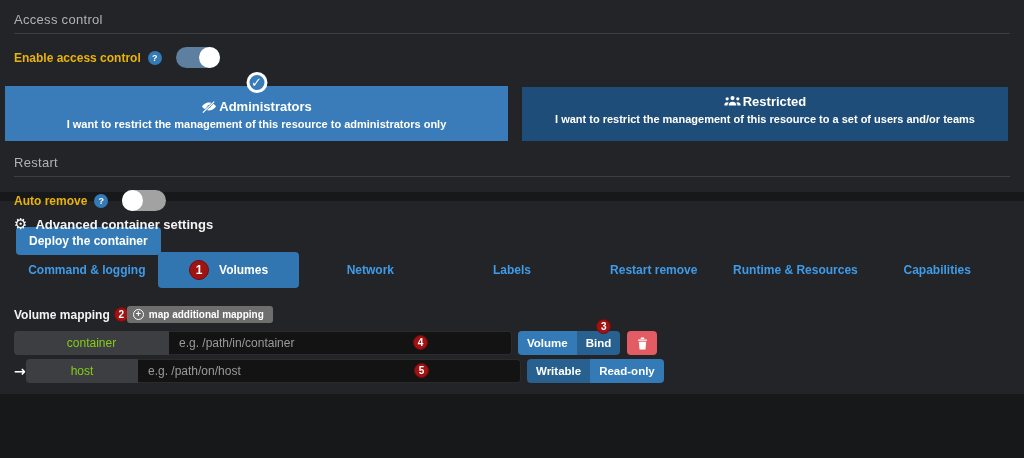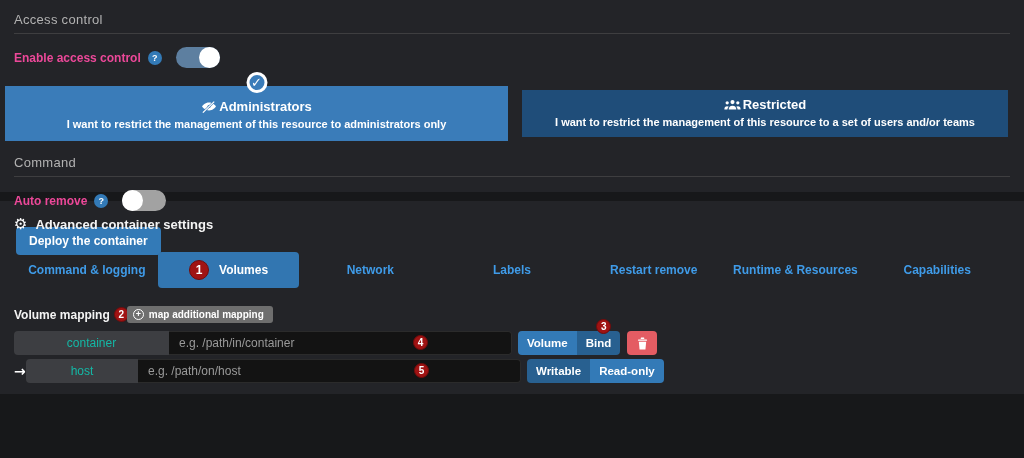--- a/index.html
+++ b/index.html
@@ -9,35 +9,35 @@
     font-family:"Liberation Sans", sans-serif;
     overflow:hidden;
     -webkit-font-smoothing:antialiased;
   }
   .card { background:#232428; }
   .card1 { height:192px; padding:10px 14px 0; }
   .card2 { height:193px; margin-top:9px; padding:0 14px 0; }
 
   .section-title { color:#b2b2b2; font-size:13px; letter-spacing:.3px; padding:2px 0 6px; border-bottom:1px solid #3e3e40; }
   .form-row { display:flex; align-items:center; margin:13px 0 8px; }
-  .control-label { font-weight:bold; font-size:12px; color:#ec4899;text-align:center; }
+  .control-label { font-weight:bold; font-size:12px; color:#eab308;text-align:center; }
   .help-icon { margin-left:7px; width:14px; height:14px; border-radius:50%; background:#337ab7; color:#fff;
                font-size:9px; font-weight:bold; display:flex; align-items:center; justify-content:center; cursor:pointer; }
 
   .switch { margin-left:14px; width:44px; height:21px; border-radius:11px; position:relative; cursor:pointer; }
   .switch.on  { background:#5d7fa0; }
   .switch.off { background:#a2a2a2; }
   .switch .knob { position:absolute; top:0; width:21px; height:21px; border-radius:50%; background:#fff; }
   .switch.on  .knob { right:0; }
   .switch.off .knob { left:0; }
 
   .ac-boxes { display:flex; align-items:center; margin:18px 2px 12px -9px; }
   .ac-box { color:#fff; text-align:center; cursor:pointer; }
   .ac-admin { flex:0 0 503px; background:#3a7cb9; position:relative; padding:13px 8px 11px; }
-  .ac-restricted { flex:1; margin-left:14px; background:#1f4d79; padding:7px 8px 9px; }
+  .ac-restricted { flex:1; margin-left:14px; background:#1f4d79; padding:7px 8px 16px; }
   .ac-check { position:absolute; top:-14px; left:50%; transform:translateX(-50%);
               width:21px; height:21px; border-radius:50%; background:#3a7cb9; border:3px solid #fff;
               display:flex; align-items:center; justify-content:center; }
   .ac-check span { color:#fff; font-size:13px; font-weight:bold; font-family:"DejaVu Sans",sans-serif; line-height:1; }
   .ac-title { font-weight:bold; font-size:13px; display:flex; align-items:center; justify-content:center; gap:2px; }
   .ac-desc { font-size:11px; font-weight:bold; margin-top:4px; }
 
   .btn-deploy { background:#337ab7; color:#fff; font-family:inherit; font-weight:bold; font-size:12px;
                 border:none; border-radius:4px; padding:7px 13px; margin:8px 0 0 2px; cursor:pointer; }
 
@@ -57,21 +57,21 @@
   .vm-header { display:flex; align-items:center; margin:18px 0 8px; position:relative; z-index:2; }
   .vm-title { font-weight:bold; font-size:12px; color:#f4f4f4; }
   .vm-header .ann { margin:0 1px 0 4px; }
   .add-btn { background:#6e6e6e; color:#fff; border:none; border-radius:3px; font-family:inherit;
              font-weight:bold; font-size:10px; padding:3px 9px 3px 6px; margin-left:-3px;
              display:flex; align-items:center; gap:5px; cursor:pointer; }
   .plus-circle { width:11px; height:11px; border:1px solid #fff; border-radius:50%; font-size:9px;
                  display:flex; align-items:center; justify-content:center; line-height:1; }
 
   .vm-row { display:flex; align-items:stretch; height:24px; margin-bottom:4px; }
-  .addon { background:#3d3e42; color:#14b8a6; font-size:12px; display:flex; align-items:center;
+  .addon { background:#3d3e42; color:#84cc16; font-size:12px; display:flex; align-items:center;
            justify-content:center; border-radius:4px 0 0 4px; }
   .addon-container { width:155px; }
   .addon-host { width:112px; }
   .input-wrap { position:relative; }
   .input-wrap input { width:100%; height:100%; background:#131313; border:1px solid #2b2b2b; border-left:none;
                       border-radius:0 4px 4px 0; color:#84cc16; font-size:12px; font-family:inherit; padding:0 10px; outline:none; }
   .input-wrap input::placeholder { color:#9a9a9a; }
   .wrap-container { width:343px; }
   .wrap-host { width:383px; }
   .ann-in-input { position:absolute; top:4px; }
@@ -133,21 +133,21 @@
             <circle cx="19.5" cy="4.4" r="2.3"></circle>
               <path d="M23.5 14 q0-4.6-4-4.6 q-1.4 0-2.3 0.7 q2 1.4 2 3.9 z"></path>
           </g>
         </svg>
         <span>Restricted</span>
       </div>
       <div class="ac-desc">I want to restrict the management of this resource to a set of users and/or teams</div>
     </div>
   </div>
 
-  <div class="section-title">Command</div>
+  <div class="section-title">Restart</div>
 
   <div class="form-row">
     <span class="control-label">Auto remove</span>
     <span class="help-icon">?</span>
     <span class="switch off">
         <span class="knob"></span>
       </span>
   </div>
 
   <button class="btn-deploy">Deploy the container</button>

